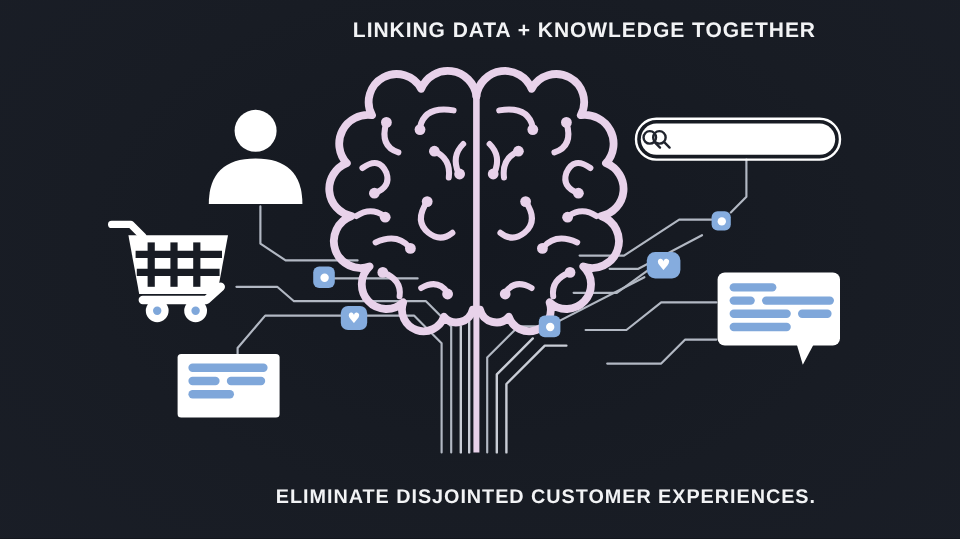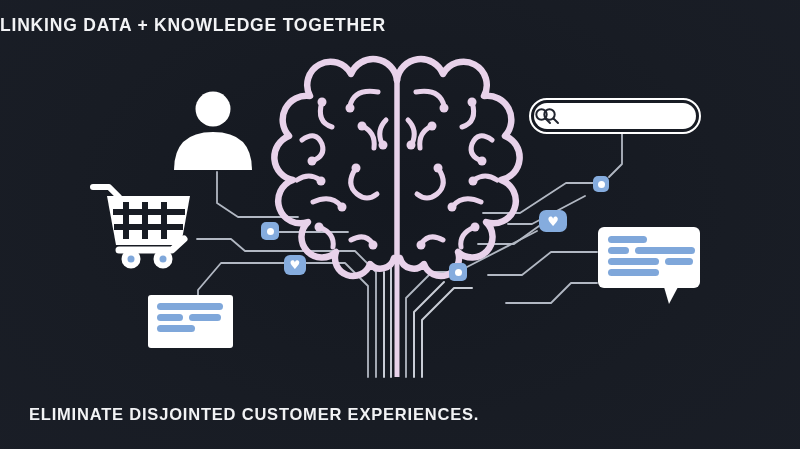--- a/index.html
+++ b/index.html
@@ -6,25 +6,25 @@
     --bg:#181c24; --text:#f2f3f5; --brain:#e8d2ea; --trace:#b2b8c3;
     --trunk:#c9cdd6; --blue:#7fa7da; --blue-icon:#85acde; --dark:#20242e; --white:#ffffff;
   }
   html,body{margin:0;padding:0;}
   body{background:#000;font-family:"Liberation Sans", sans-serif;}
   #stage{
     position:relative;width:800px;height:449px;overflow:hidden;
     background:radial-gradient(ellipse 600px 400px at 50% 45%, #141820 0%, var(--bg) 55%, #1a1e27 100%);
   }
   .headline{
-    position:absolute;left:0;width:680px;text-align:left;color:var(--text);
+    position:absolute;left:0;width:680px;text-align:right;color:var(--text);
     font-weight:bold;letter-spacing:0.8px;white-space:nowrap;
   }
   #title{top:15px;font-size:17.5px;}
-  #footer{top:405px;font-size:16.5px;padding-left:29px;}
+  #footer{top:405px;font-size:16.5px;}
   svg{position:absolute;left:0;top:0;}
   
   .search-outer{
     position:absolute;left:529px;top:98px;width:172px;height:36px;
     border:2px solid var(--white);border-radius:19px;box-sizing:border-box;
   }
   .search-inner{
     position:absolute;left:3px;top:3px;right:3px;bottom:3px;
     background:var(--white);border-radius:13px;
   }

